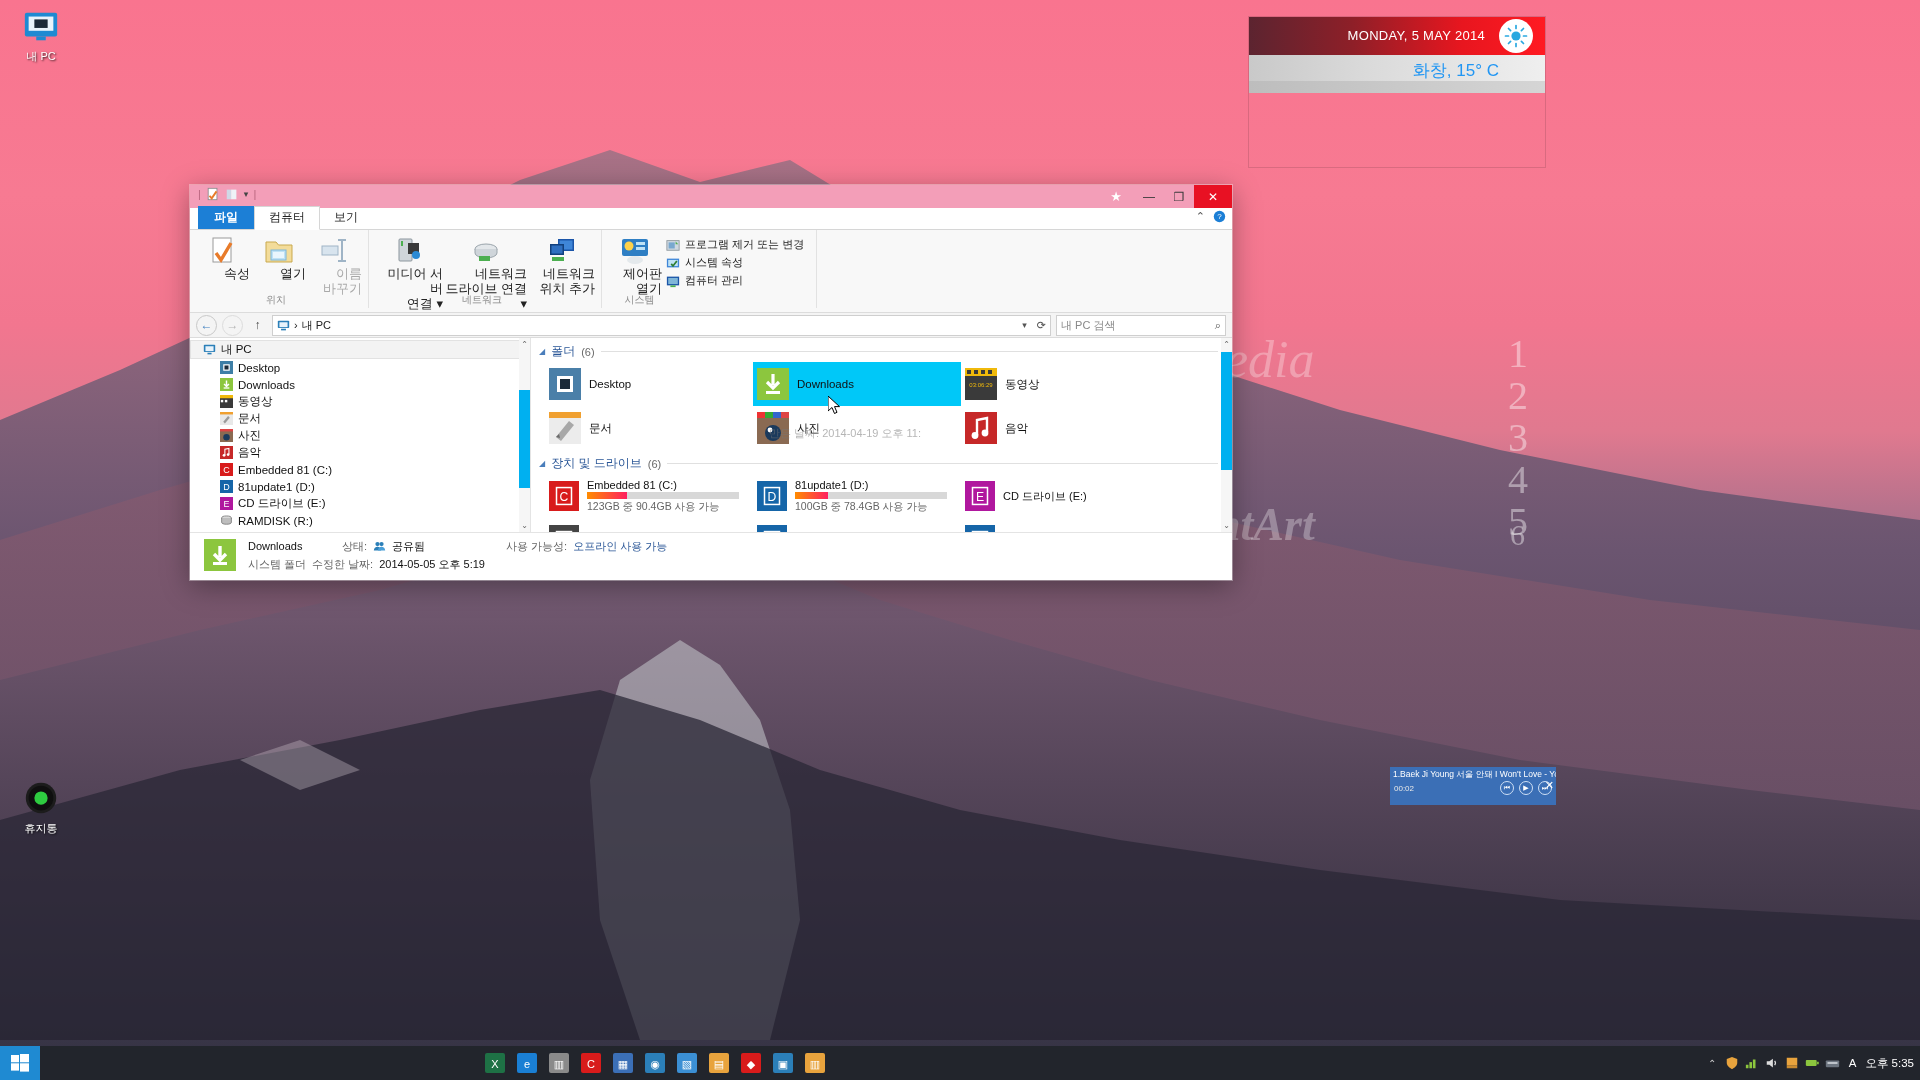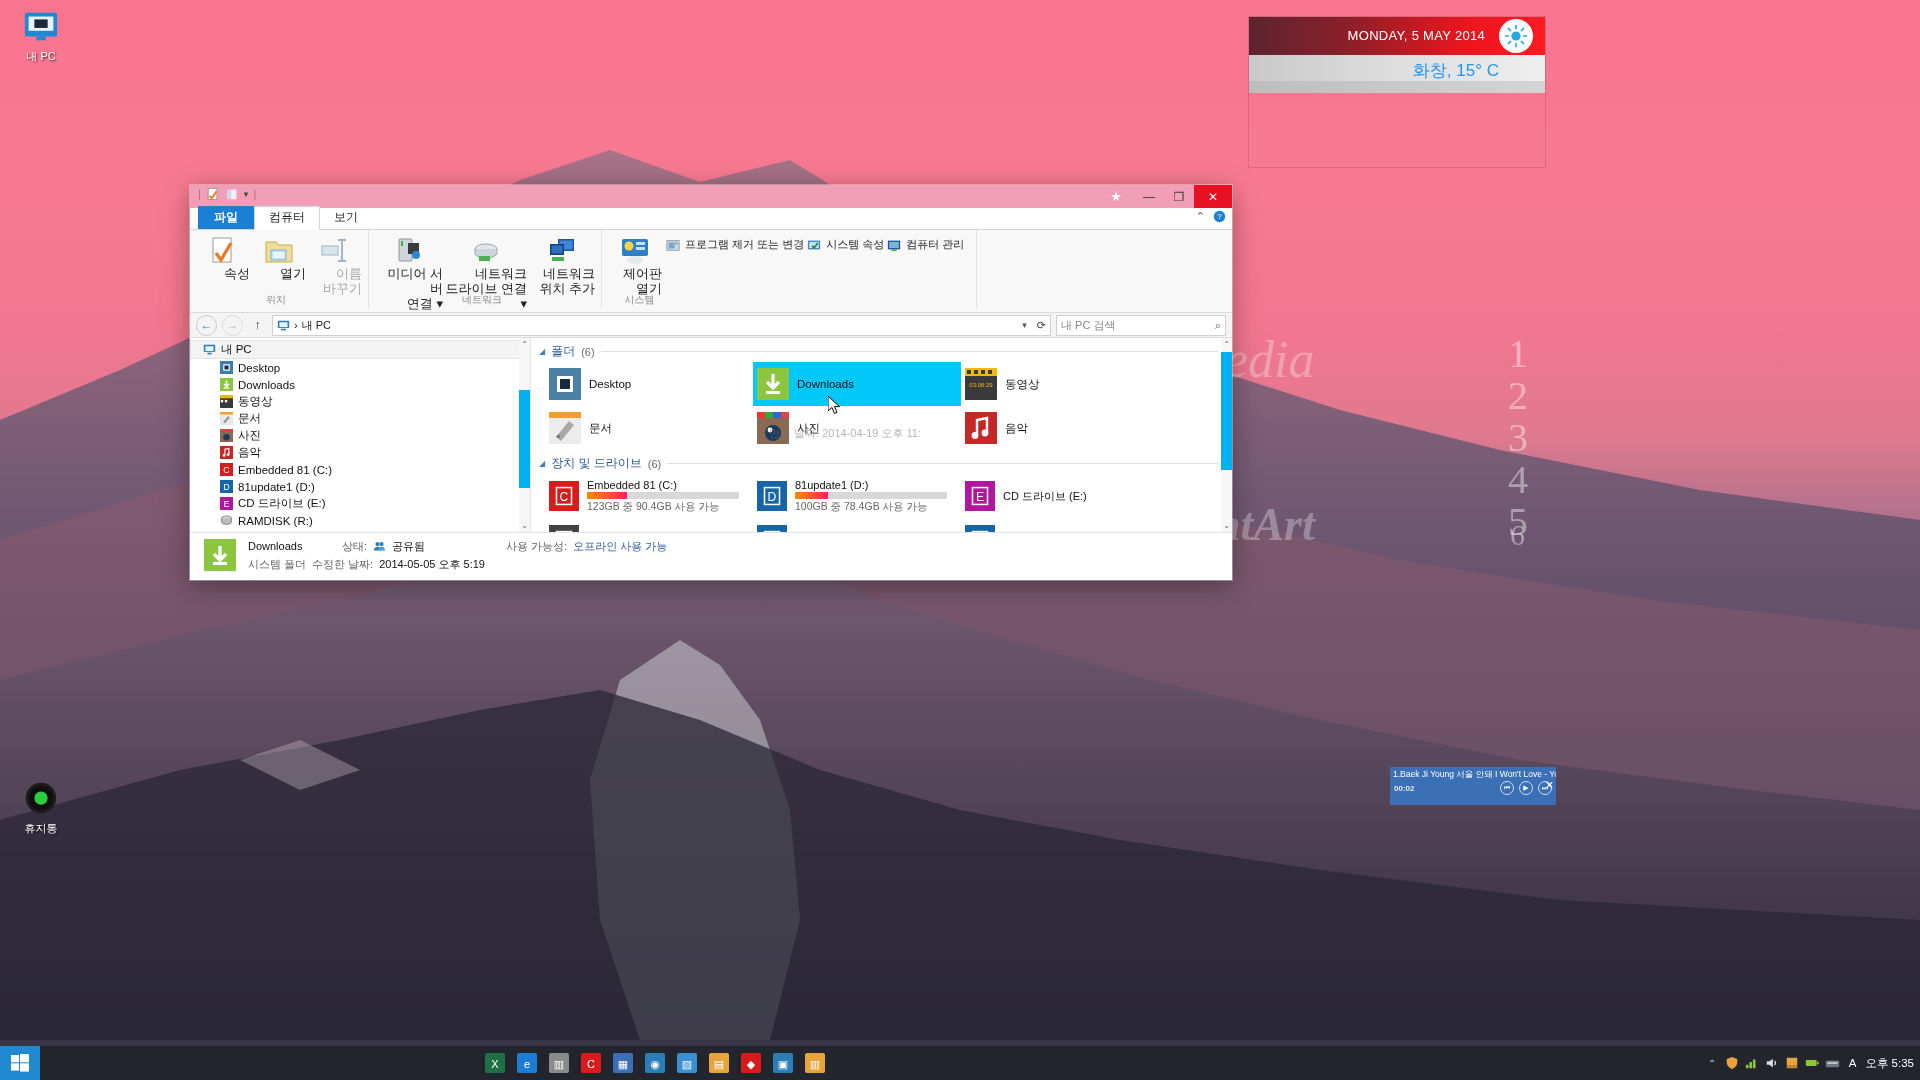--- a/index.html
+++ b/index.html
@@ -61,21 +61,21 @@
   
   .ribbon{height:82px;background:#f8f8f8;border-bottom:1px solid #dcdcdc;display:flex;position:relative;}
   .rgroup{border-right:1px solid #e2e2e2;padding:3px 6px 0;display:flex;flex-direction:column;
     align-items:center;position:relative;height:78px;box-sizing:border-box;}
   .rgroup .glabel{position:absolute;bottom:1px;left:0;right:6px;text-align:center;font-size:10px;color:#888;}
   .ritems{display:flex;align-items:flex-start;gap:2px;}
   .ritem{width:54px;text-align:right;font-size:13px;color:#222;line-height:1.15;padding-top:2px;}
   .ritem.wide{width:68px;}
   .ritem .ic{height:32px;display:flex;align-items:center;justify-content:center;}
   .ritem.dis{color:#a9a9a9;}
-  .rlist{display:flex;justify-content:center;gap:3px;padding:4px 6px 0 2px;text-align:center;}
+  .rlist{display:flex;flex-direction:column;justify-content:center;gap:3px;padding:4px 6px 0 2px;text-align:center;}
   .rlist .li{display:flex;align-items:center;gap:5px;font-size:11px;color:#222;}
   
   .addrbar{height:24px;background:#f4f4f4;border-bottom:1px solid #dcdcdc;display:flex;align-items:center;
     padding:0 6px;gap:5px;}
   .navbtn{width:19px;height:19px;border-radius:50%;display:flex;align-items:center;justify-content:center;
     font-size:12px;color:#3f7fbf;}
   .navbtn.off{color:#b5b5b5;}
   .addrfield{flex:1;height:19px;background:#fff;border:1px solid #cfcfcf;display:flex;align-items:center;
     font-size:11px;padding:0 4px;gap:4px;color:#222;}
   .searchfield{width:160px;height:19px;background:#fff;border:1px solid #cfcfcf;display:flex;align-items:center;
@@ -116,21 +116,21 @@
   .sb-line{display:flex;align-items:center;gap:6px;font-size:11px;}
   .sb-k{color:#666;}
   .sb-v{color:#111;}
   .sb-v.link{color:#2b5797;}
   
   .ghost{position:absolute;font-size:11px;color:rgba(120,120,120,.55);}
   
   #ytp{position:absolute;left:1390px;top:767px;width:166px;height:38px;background:#3b6fb6;}
   #ytp .t{font-size:8.5px;color:#fff;padding:2px 3px 0;white-space:nowrap;overflow:hidden;}
   #ytp .c{display:flex;align-items:center;justify-content:space-between;padding:0 4px;}
-  #ytp .tm{font-size:8px;color:#e8e8e8;font-weight:bold;}
+  #ytp .tm{font-size:8px;color:#e8e8e8;}
   #ytp .btns{display:flex;gap:5px;align-items:center;}
   #ytp .btns span{width:12px;height:12px;border-radius:50%;border:1px solid #cfe0f5;color:#fff;
     font-size:7px;display:flex;align-items:center;justify-content:center;}
   #ytp .x{position:absolute;right:2px;top:12px;color:#fff;font-size:11px;}
   
   #taskbar{position:absolute;left:0;right:0;bottom:0;height:34px;background:#22252c;display:flex;align-items:center;}
   #start{width:40px;height:34px;background:#1f8ad2;display:flex;align-items:center;justify-content:center;}
   .tbicons{display:flex;align-items:center;gap:2px;margin-left:440px;}
   .tbi{width:30px;height:30px;display:flex;align-items:center;justify-content:center;}
   .tray{position:absolute;right:0;height:34px;display:flex;align-items:center;gap:5px;padding-right:6px;}

